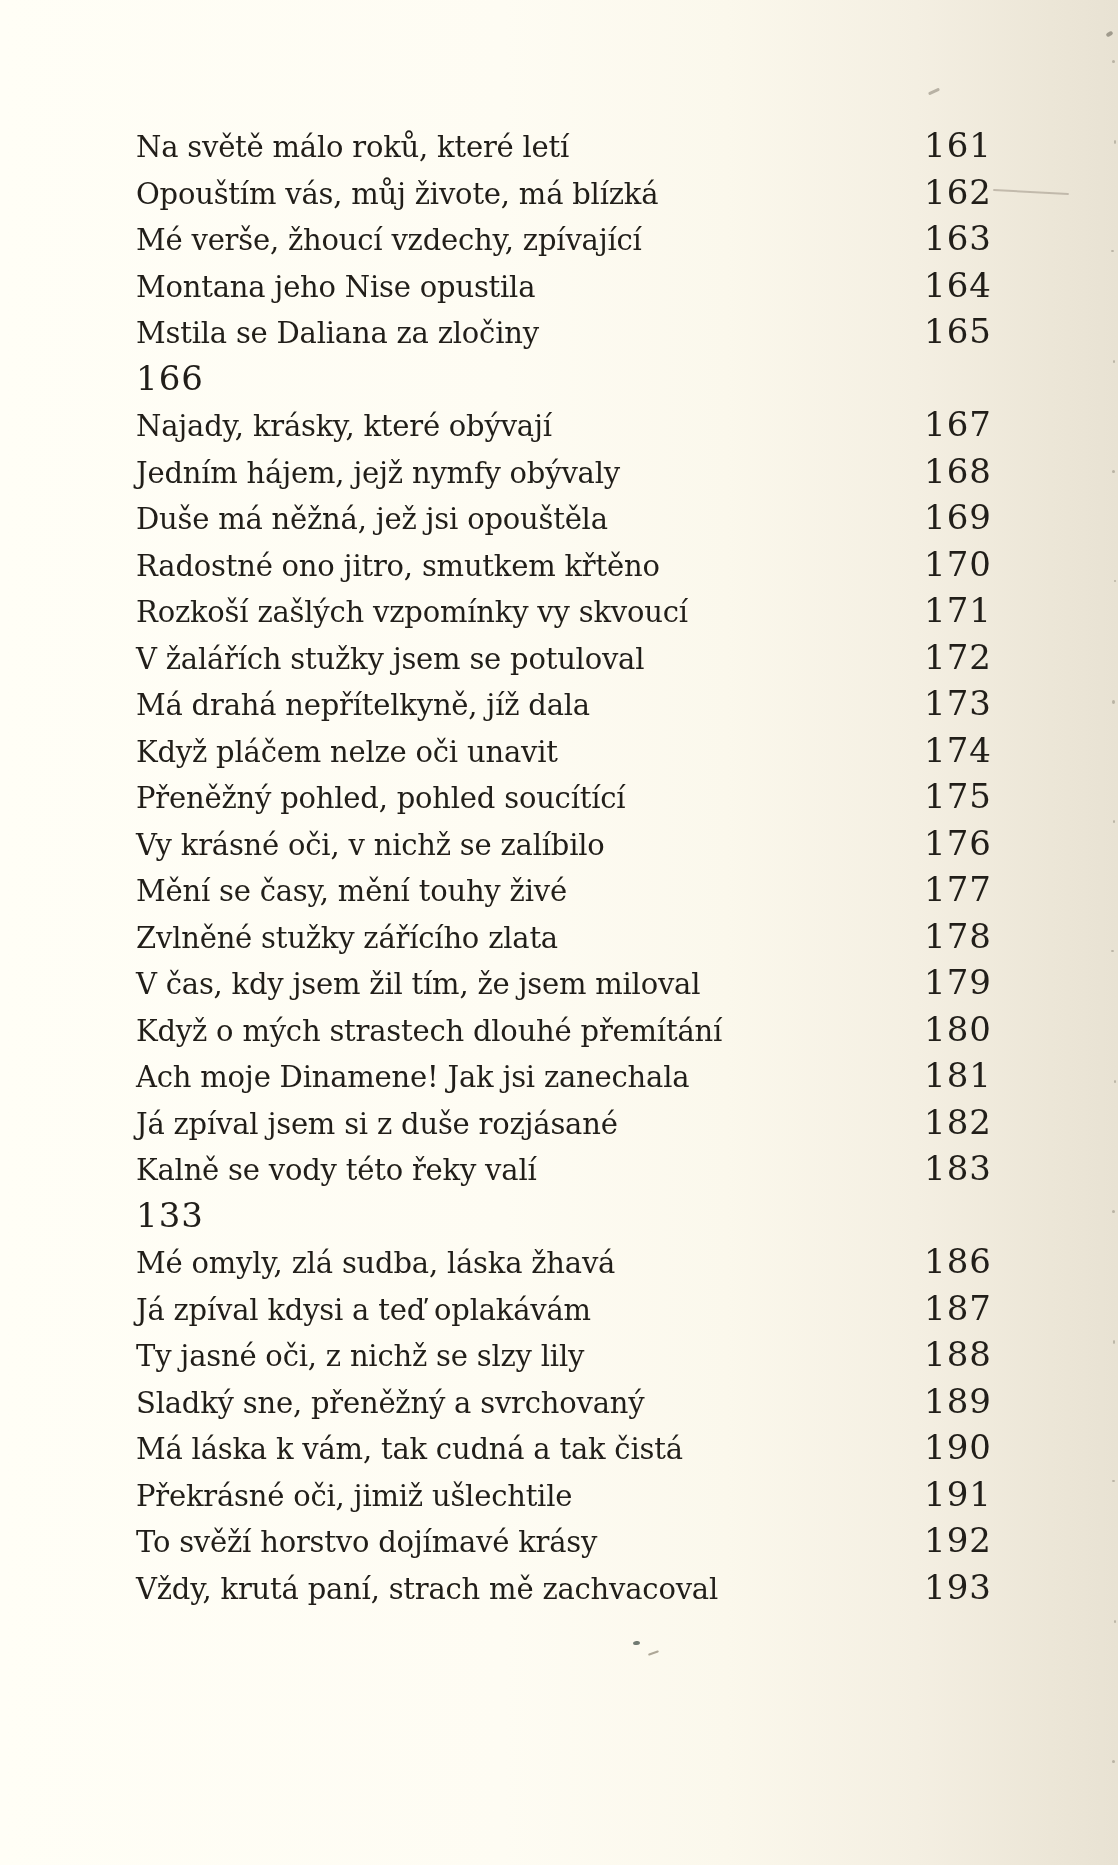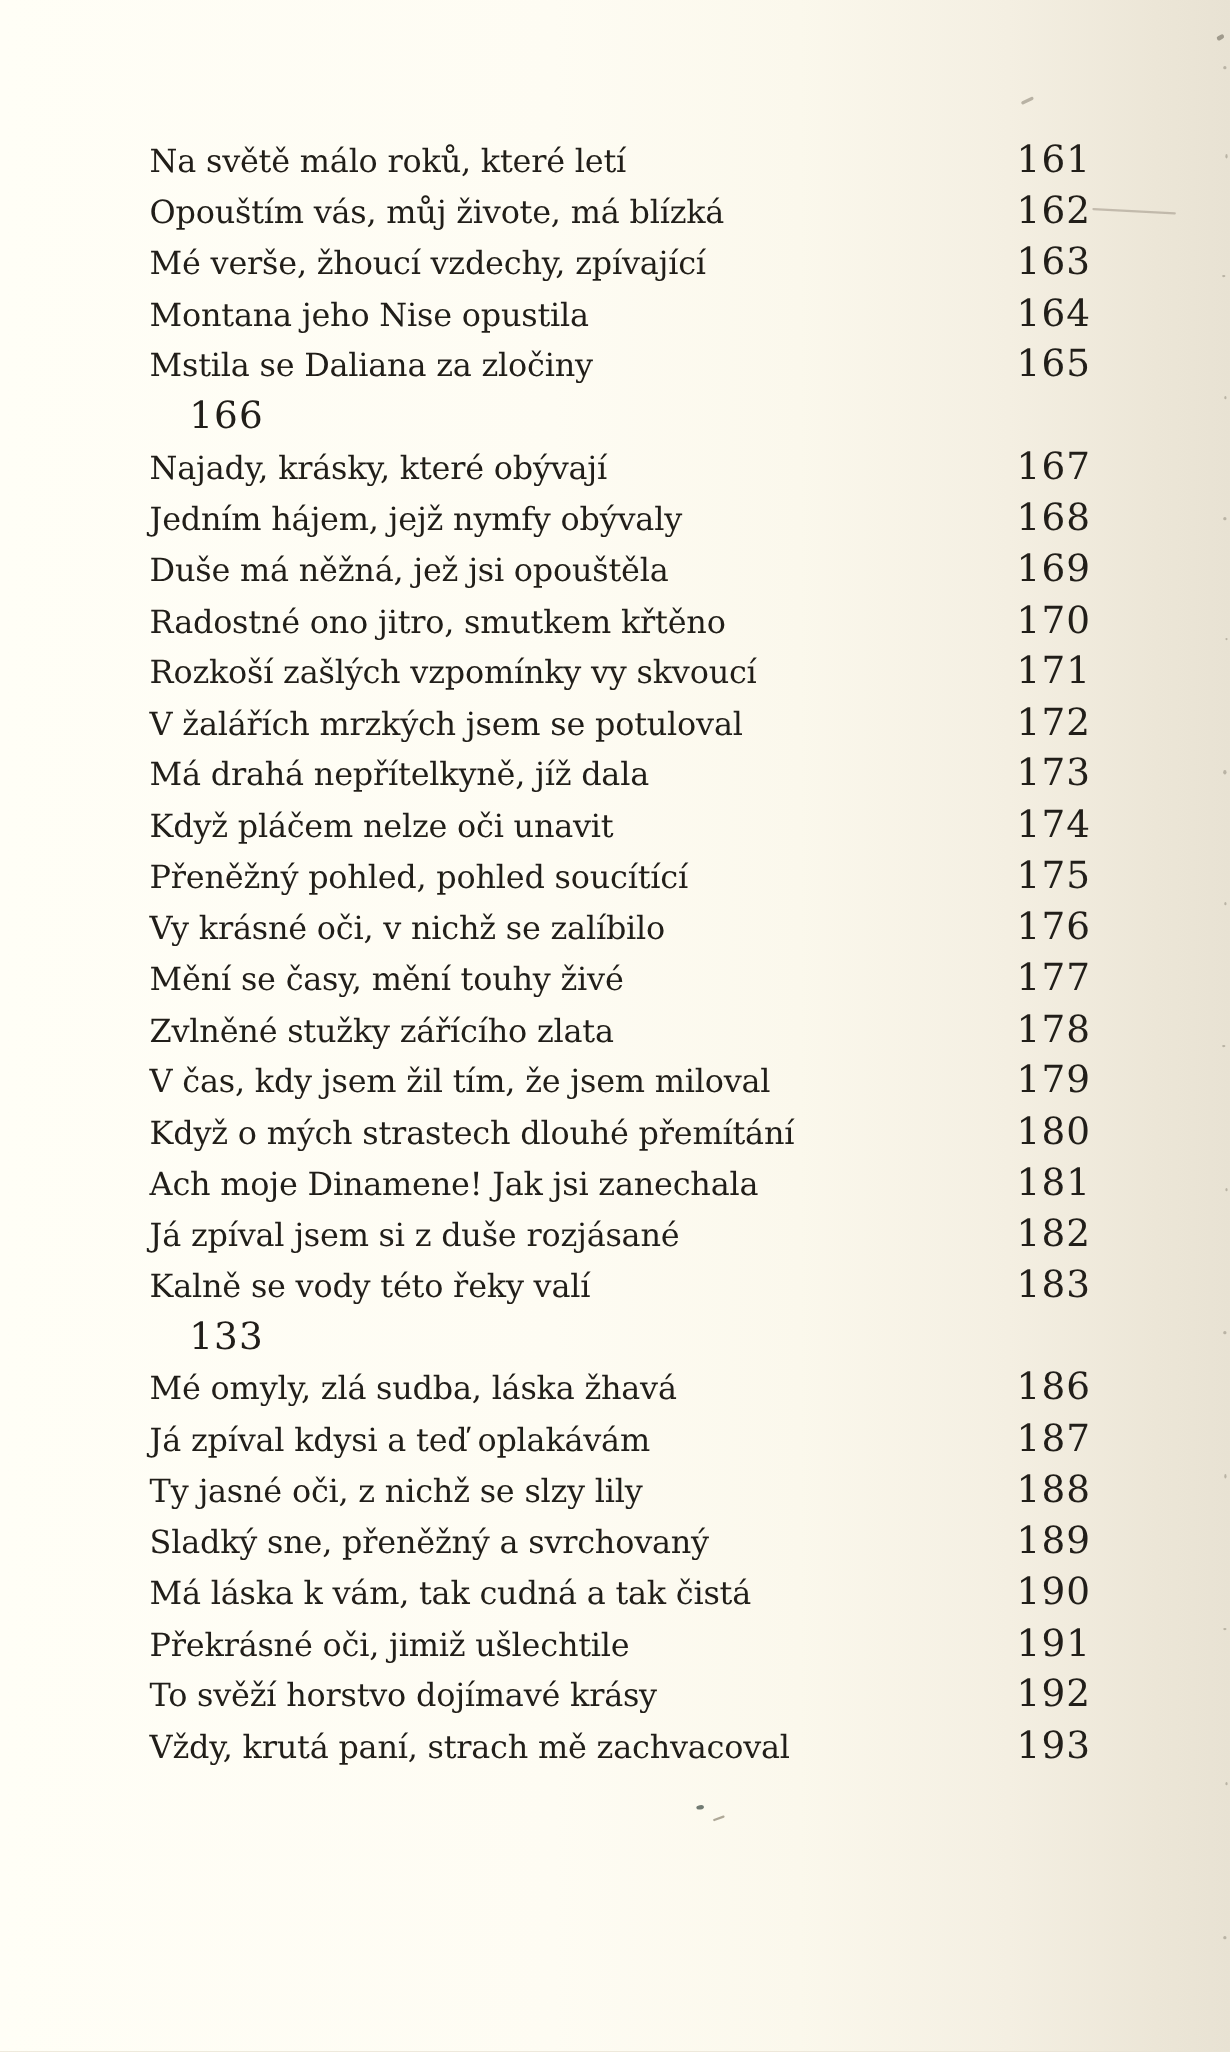--- a/index.html
+++ b/index.html
@@ -33,21 +33,20 @@
     font-size: 29px;
     color: #211e19;
     letter-spacing: -0.2px;
   }
   .pagenum {
     font-style: normal;
     font-size: 34px;
     color: #211e19;
     letter-spacing: 1px;
     font-variant-numeric: oldstyle-nums;
-    margin-left: 36px;
   }
   .speck { position: absolute; border-radius: 50%; }
   .mark  { position: absolute; }
 </style>
 </head>
 <body>
 
 <div class="page">
 
   <div class="toc">
@@ -89,21 +88,21 @@
     </div>
       <div class="row">
       <span class="title">Radostné ono jitro, smutkem křtěno</span>
       <span class="pagenum">170</span>
     </div>
       <div class="row">
       <span class="title">Rozkoší zašlých vzpomínky vy skvoucí</span>
       <span class="pagenum">171</span>
     </div>
       <div class="row">
-      <span class="title">V žalářích mrzkých jsem se potuloval</span>
+      <span class="title">V žalářích stužky jsem se potuloval</span>
       <span class="pagenum">172</span>
     </div>
       <div class="row">
       <span class="title">Má drahá nepřítelkyně, jíž dala</span>
       <span class="pagenum">173</span>
     </div>
       <div class="row">
       <span class="title">Když pláčem nelze oči unavit</span>
       <span class="pagenum">174</span>
     </div>

